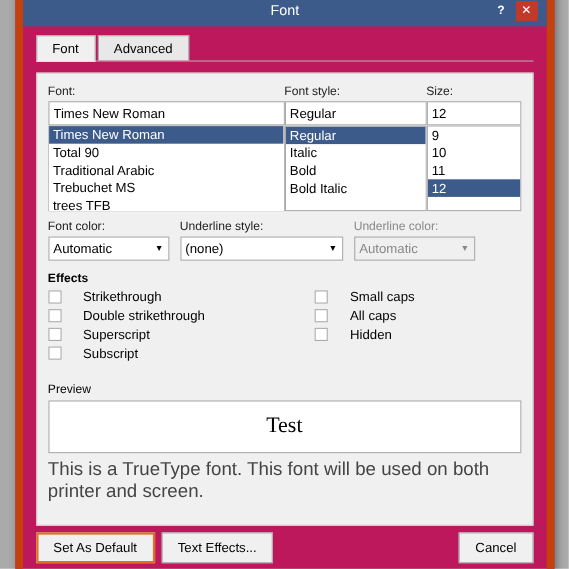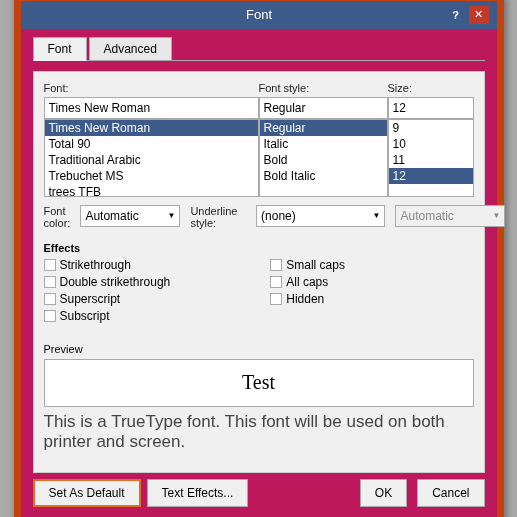--- a/index.html
+++ b/index.html
@@ -121,21 +121,21 @@
     }
     .listbox-item.selected {
       background: #3c5a8a;
       color: white;
     }
     .row-dropdowns {
       display: flex;
       gap: 10px;
       margin-bottom: 10px;
     }
-    .dropdown-group { display: flex; }
+    .dropdown-group { display: flex; flex-direction: column; }
     .dropdown-group label { font-size: 11px; margin-bottom: 3px; }
     .dropdown-select {
       border: 1px solid #aaa;
       background: white;
       height: 22px;
       padding: 1px 4px;
       font-size: 12px;
       display: flex;
       align-items: center;
       justify-content: space-between;
@@ -158,21 +158,21 @@
       margin-bottom: 4px;
     }
     .effects-grid {
       display: flex;
       gap: 20px;
     }
     .effects-col { display: flex; flex-direction: column; gap: 3px; }
     .checkbox-item {
       display: flex;
       align-items: center;
-      gap: 4px;
+      gap: 20px;
       font-size: 12px;
     }
     .checkbox-box {
       width: 12px;
       height: 12px;
       border: 1px solid #aaa;
       background: white;
       flex-shrink: 0;
     }
     .preview-section {
@@ -295,20 +295,21 @@
 
         <div class="dropdown-group">
           <label class="field-label">Underline style:</label>
           <div class="dropdown-select" style="width:148px;">
             <span>(none)</span>
             <span class="dropdown-arrow">▼</span>
           </div>
         </div>
 
         <div class="dropdown-group uc-disabled">
+          <label class="field-label underline-color-label">Underline color:</label>
           <div class="dropdown-select" style="width:110px; background:#f0f0f0; color:#888;">
             <span>Automatic</span>
             <span class="dropdown-arrow">▼</span>
           </div>
         </div>
       </div>
 
       <div class="effects-section">
         <div class="effects-title">Effects</div>
         <div class="effects-grid">
@@ -356,17 +357,16 @@
         </div>
         <div class="preview-note">This is a TrueType font. This font will be used on both printer and screen.</div>
       </div>
 
     </div>
 
     <div class="button-row">
       <button class="btn btn-default">Set As Default</button>
       <button class="btn">Text Effects...</button>
       <span class="spacer"></span>
-      <button class="btn btn-ok">OK</button>
       <button class="btn btn-cancel">Cancel</button>
     </div>
   </div>
 </div>
 
 </body></html>

